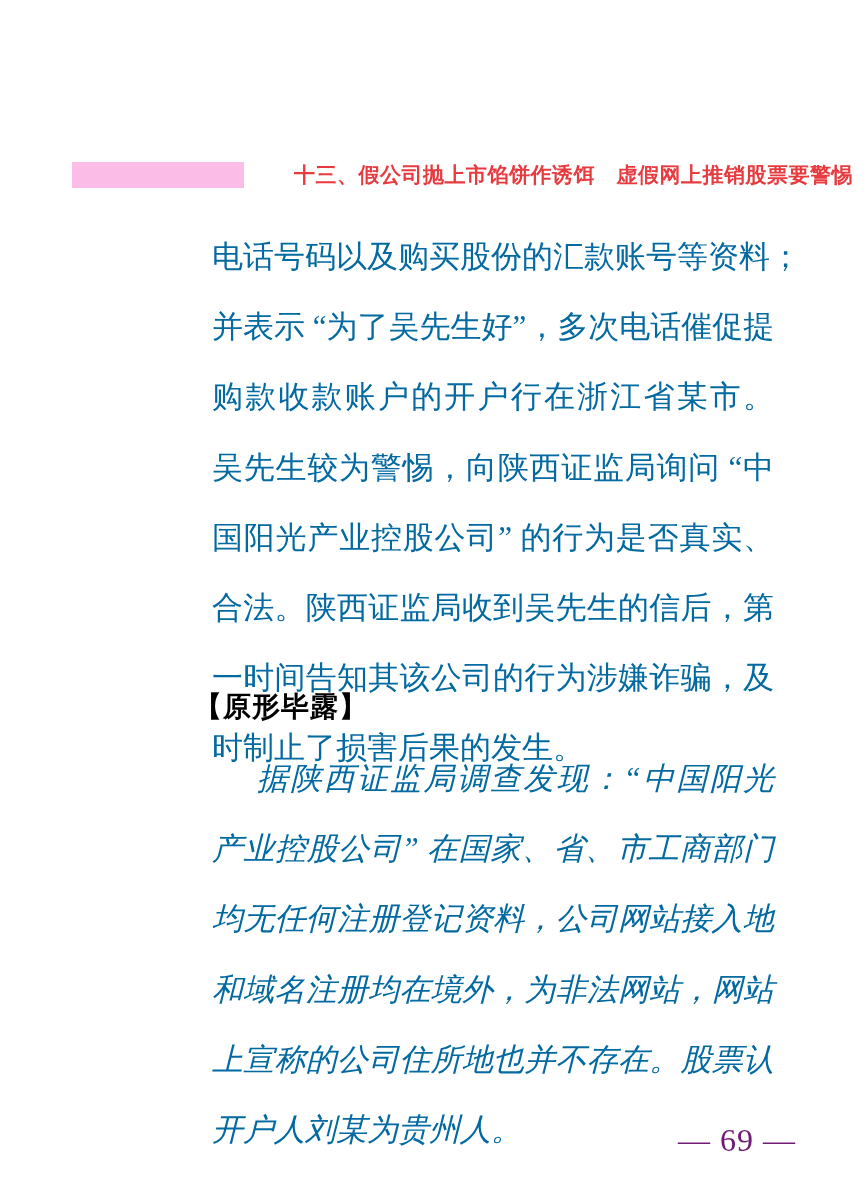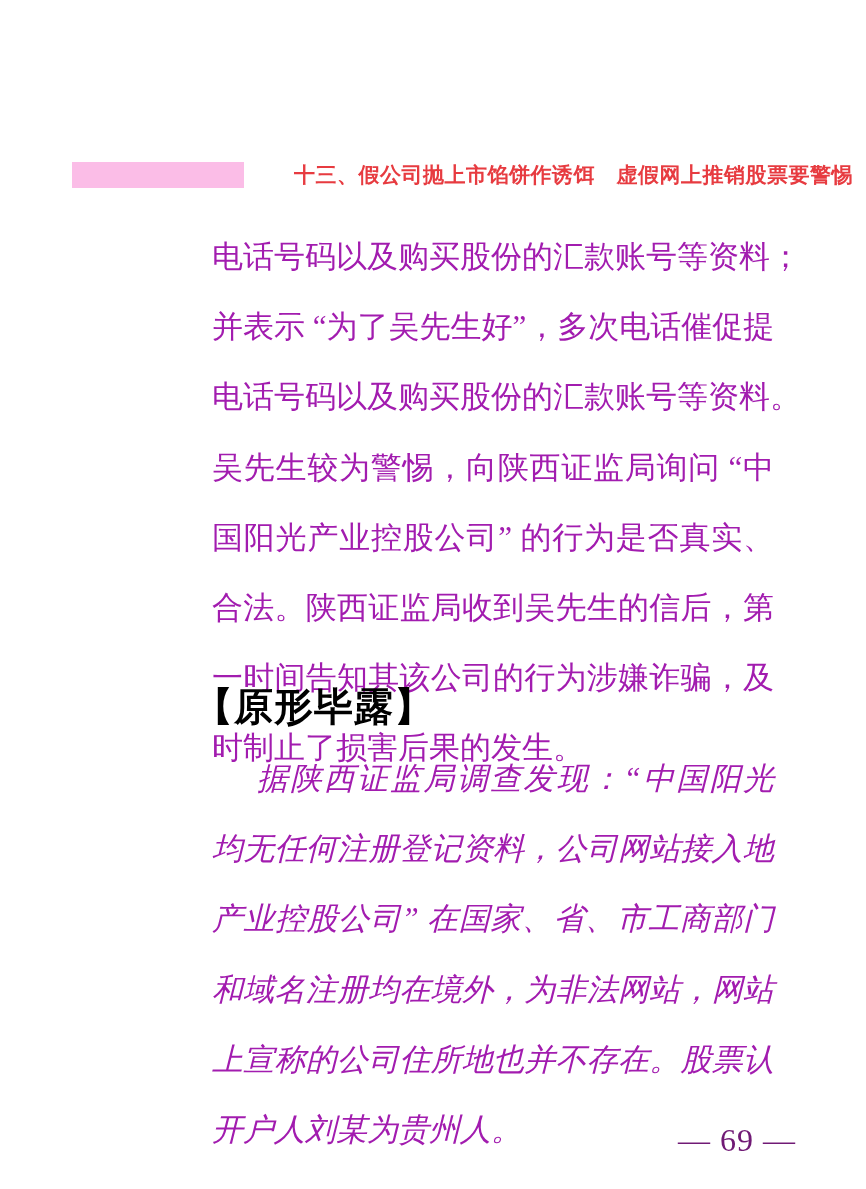--- a/index.html
+++ b/index.html
@@ -39,21 +39,21 @@
     white-space: nowrap;
     line-height: 26px;
   }
 
   
   .text-block {
     position: absolute;
     left: 140px;
     width: 598px;
     font-size: 31px;
-    color: #a21caf;
+    color: #0369a1;
   }
   .para-1 { top: 159px; }
   .para-2 { top: 681px; font-style: italic; }
   .line {
     height: 52.2px;
     line-height: 52.2px;
     text-align: justify;
     text-align-last: justify;
     white-space: nowrap;
   }
@@ -64,21 +64,21 @@
   .para-2 .line:first-child {
     text-indent: 45px;
   }
 
   .section-heading {
     position: absolute;
     left: 140px;
     top: 627px;
     height: 52px;
     line-height: 52px;
-    font-size: 39px;
+    font-size: 28px;
     font-weight: bold;
     color: #000000;
     letter-spacing: 1px;
   }
 
   .page-number {
     position: absolute;
     top: 1066px;
     right: 88px;
     font-size: 32px;
@@ -92,32 +92,32 @@
 
 <div class="header-row">
   <div class="header-bar-left"></div>
   <div class="chapter-title">十三、假公司抛上市馅饼作诱饵　虚假网上推销股票要警惕</div>
   <div class="header-bar-right"></div>
 </div>
 
 <div class="text-block para-1">
     <div class="line">电话号码以及购买股份的汇款账号等资料；</div>
     <div class="line">并表示 “为了吴先生好”，多次电话催促提</div>
-    <div class="line">电话号码以及购买股份的汇款账号等资料。</div>
+    <div class="line">购款收款账户的开户行在浙江省某市。</div>
     <div class="line">吴先生较为警惕，向陕西证监局询问 “中</div>
     <div class="line">国阳光产业控股公司” 的行为是否真实、</div>
     <div class="line">合法。陕西证监局收到吴先生的信后，第</div>
     <div class="line">一时间告知其该公司的行为涉嫌诈骗，及</div>
     <div class="line">时制止了损害后果的发生。</div>
   </div>
 
 <div class="section-heading">【原形毕露】</div>
 
 <div class="text-block para-2">
     <div class="line">据陕西证监局调查发现：“中国阳光</div>
+    <div class="line">产业控股公司” 在国家、省、市工商部门</div>
     <div class="line">均无任何注册登记资料，公司网站接入地</div>
-    <div class="line">产业控股公司” 在国家、省、市工商部门</div>
     <div class="line">和域名注册均在境外，为非法网站，网站</div>
     <div class="line">上宣称的公司住所地也并不存在。股票认</div>
     <div class="line">开户人刘某为贵州人。</div>
   </div>
 
 <div class="page-number">— 69 —</div>
 
 </body></html>

